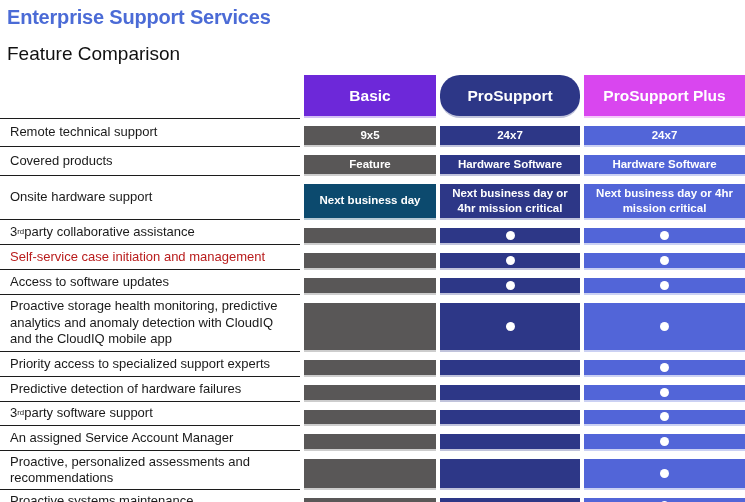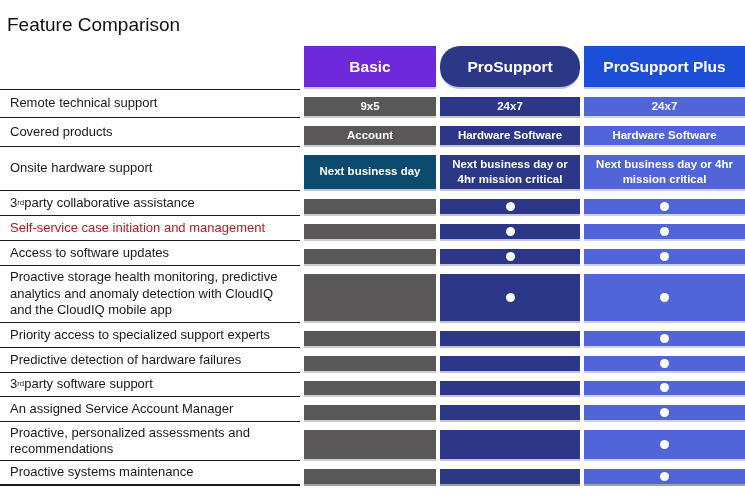--- a/index.html
+++ b/index.html
@@ -62,32 +62,33 @@
   .dot {
     width: 9px; height: 9px; border-radius: 50%;
     background: #ffffff; display: inline-block;
   }
   sup { font-size: 60%; line-height: 0; vertical-align: super; }
 </style>
 </head>
 <body>
 
 <div class="page">
+  <h1 class="page-title" style="color: rgb(75, 107, 214);">Enterprise Support Services</h1>
   <h2 class="section-title">Feature Comparison</h2>
   <div class="cmp-table" id="cmp-table">
       <div class="cell head-spacer"></div>
       <div class="cell cell-head" style="background: #6d28d9;">Basic</div>
       <div class="cell cell-head" style="background: rgb(45, 55, 135); border-radius: 20px;">ProSupport</div>
-      <div class="cell cell-head" style="background: #1d4ed8;">ProSupport Plus</div>
+      <div class="cell cell-head" style="background: #d946ef;">ProSupport Plus</div>
       <div class="cell cell-feature row-first" style="min-height: 25px; color: rgb(26, 26, 26);">Remote technical support</div>
       <div class="cell cell-val row-first" style="background: rgb(89, 87, 87);">9x5</div>
       <div class="cell cell-val row-first" style="background: rgb(45, 55, 135);">24x7</div>
       <div class="cell cell-val row-first" style="background: rgb(82, 101, 216);">24x7</div>
       <div class="cell cell-feature" style="min-height: 24px; color: rgb(26, 26, 26);">Covered products</div>
-      <div class="cell cell-val" style="background: rgb(89, 87, 87);">Account</div>
+      <div class="cell cell-val" style="background: rgb(89, 87, 87);">Feature</div>
       <div class="cell cell-val" style="background: rgb(45, 55, 135);">Hardware Software</div>
       <div class="cell cell-val" style="background: rgb(82, 101, 216);">Hardware Software</div>
       <div class="cell cell-feature" style="min-height: 42px; color: rgb(26, 26, 26);">Onsite hardware support</div>
       <div class="cell cell-val" style="background: #0c4a6e;">Next business day</div>
       <div class="cell cell-val" style="background: rgb(45, 55, 135);">Next business day or 4hr mission critical</div>
       <div class="cell cell-val" style="background: rgb(82, 101, 216);">Next business day or 4hr mission critical</div>
       <div class="cell cell-feature" style="min-height: 25px; color: rgb(26, 26, 26);">3<sup>rd</sup> party collaborative assistance</div>
       <div class="cell cell-val" style="background: rgb(89, 87, 87);"></div>
       <div class="cell cell-val" style="background: rgb(45, 55, 135);">
         <span class="dot" style="background: rgb(255, 255, 255);"></span>

